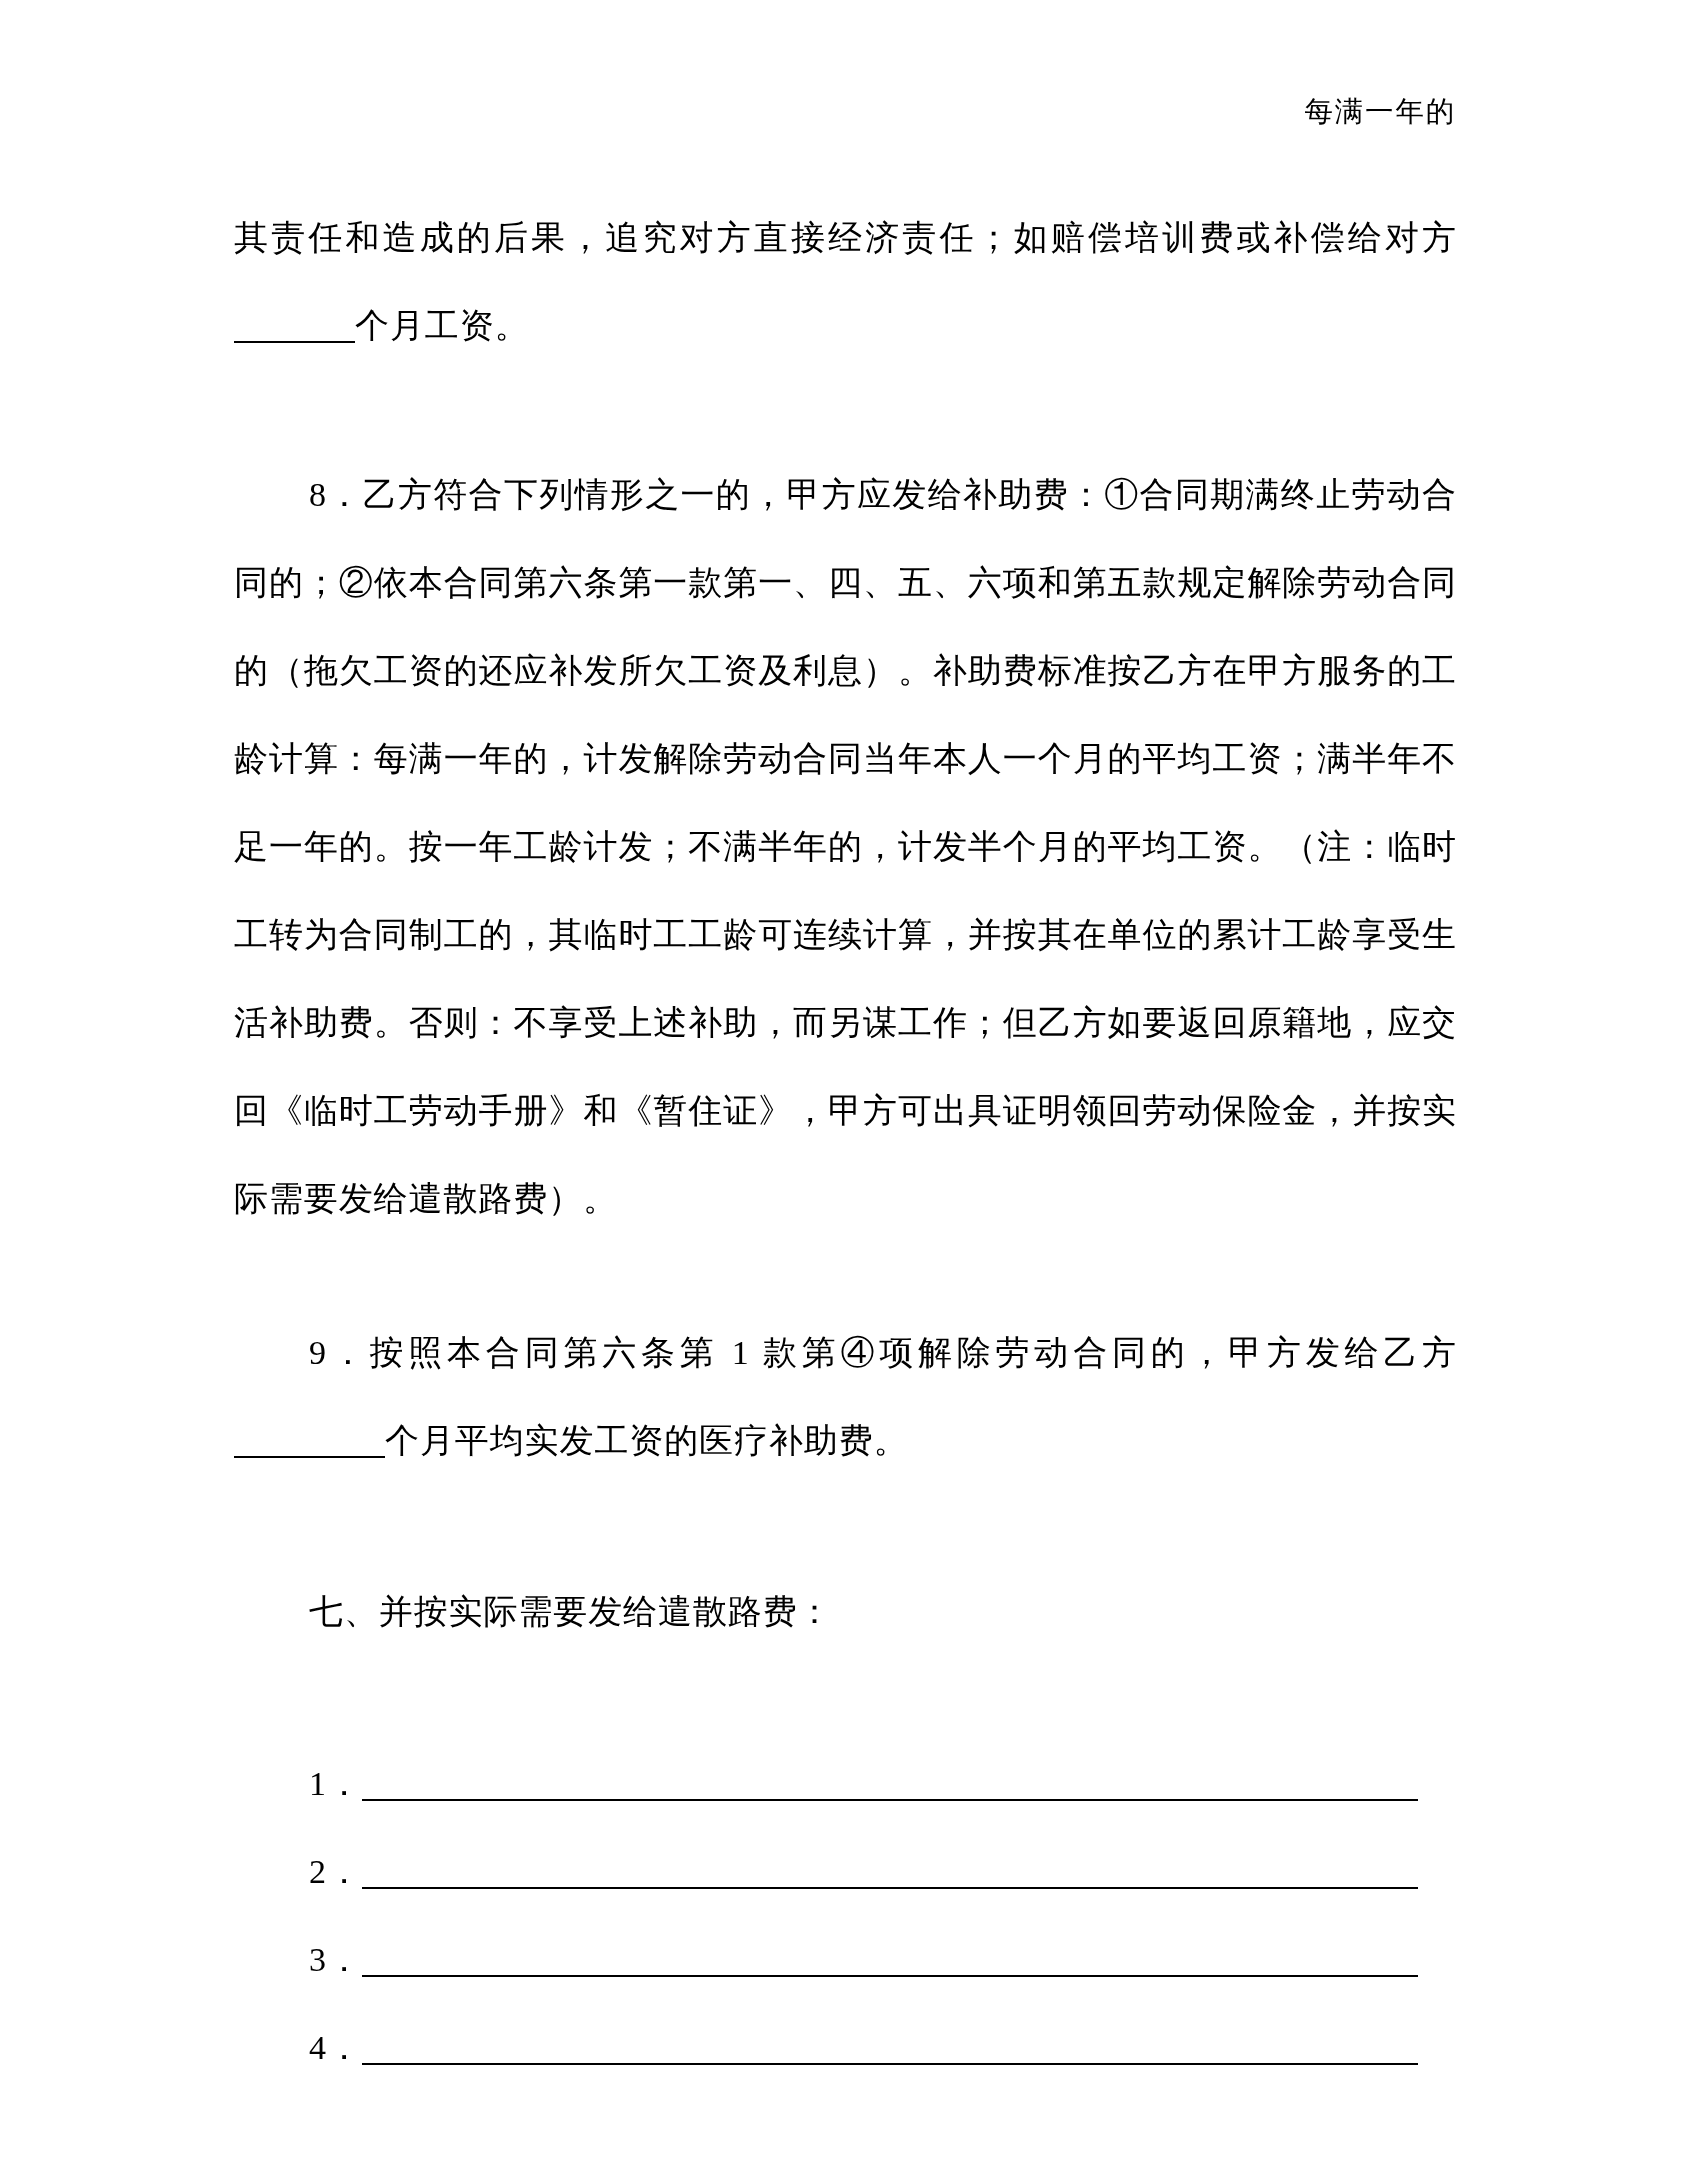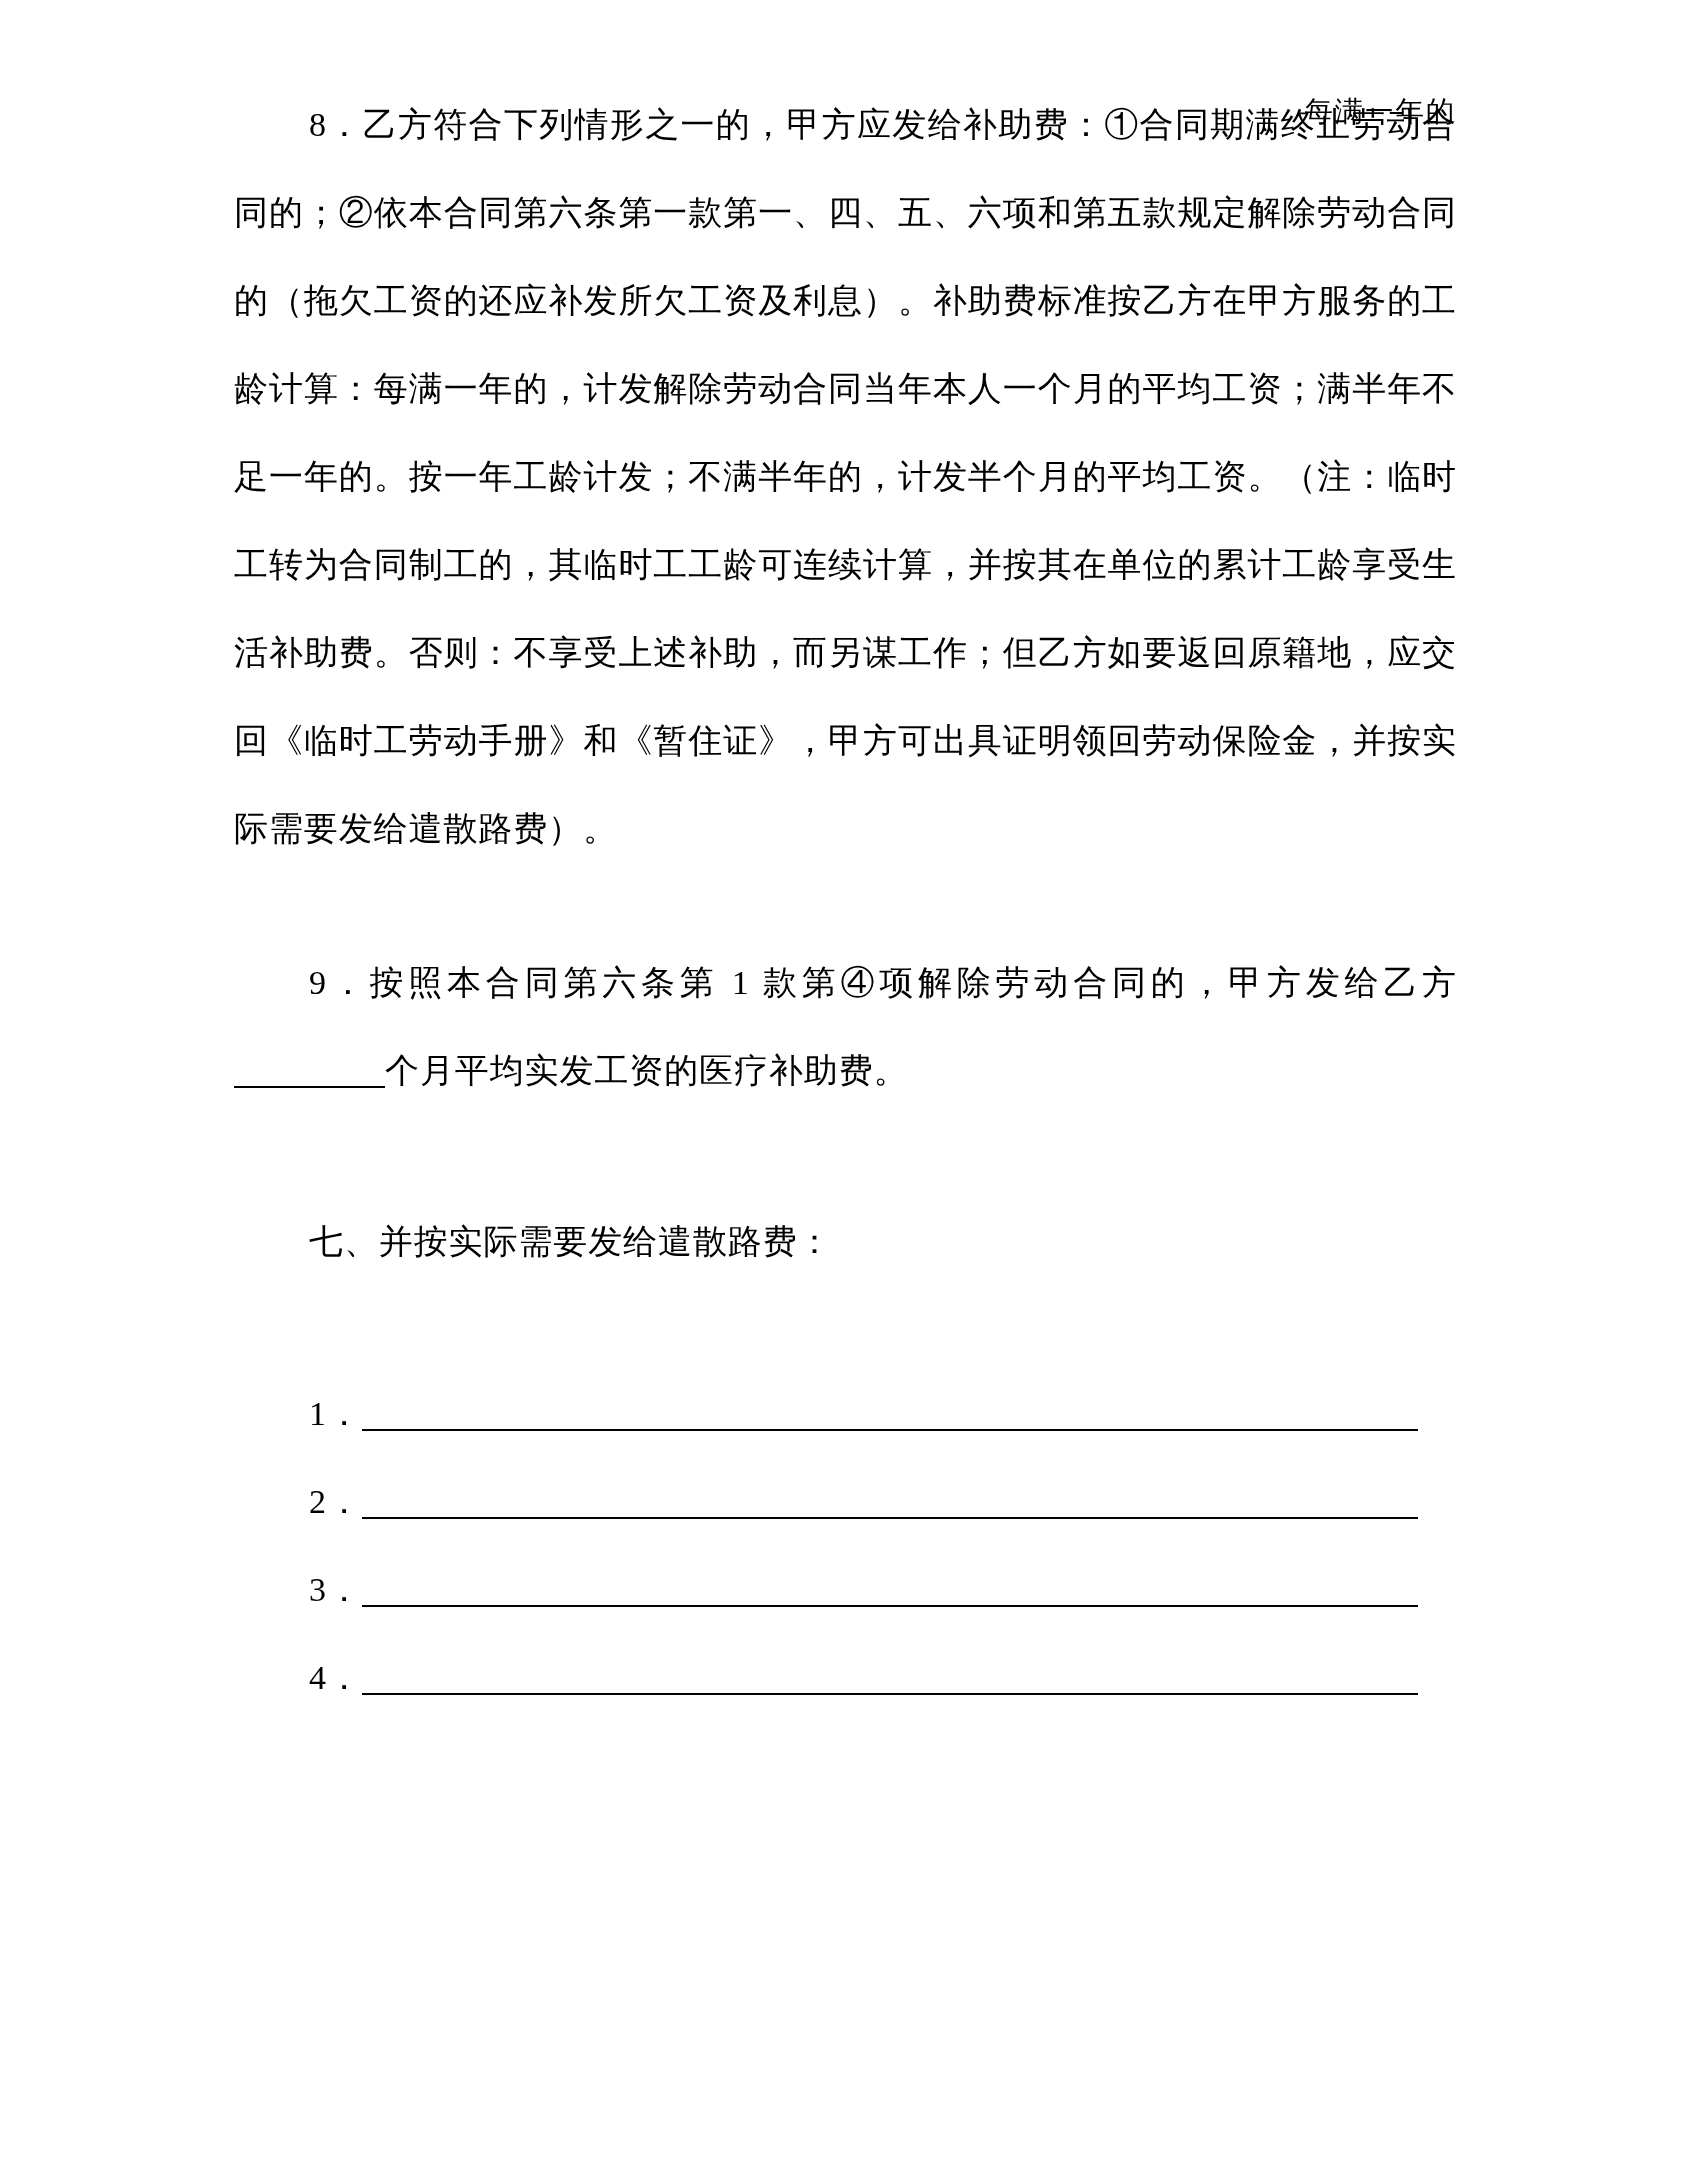--- a/index.html
+++ b/index.html
@@ -64,20 +64,21 @@
   }
 </style>
 </head>
 <body>
 
 <div class="page" data-name="document-page">
   <div class="header" data-name="page-header">
     <span data-name="watermark-brand-text">每满一年的</span>
   </div>
   <div class="doc-body" data-name="document-body">
+      <p class="para" data-name="paragraph-continuation"><span data-name="text-run">其责任和造成的后果，追究对方直接经济责任；如赔偿培训费或补偿给对方</span><span class="blank" data-name="fill-in-blank" style="width: 121px;"></span><span data-name="text-run">个月工资。</span></p>
       <p class="para indent" data-name="paragraph-clause-8"><span data-name="text-run">8．乙方符合下列情形之一的，甲方应发给补助费：①合同期满终止劳动合同的；②依本合同第六条第一款第一、四、五、六项和第五款规定解除劳动合同的（拖欠工资的还应补发所欠工资及利息）。补助费标准按乙方在甲方服务的工龄计算：每满一年的，计发解除劳动合同当年本人一个月的平均工资；满半年不足一年的。按一年工龄计发；不满半年的，计发半个月的平均工资。（注：临时工转为合同制工的，其临时工工龄可连续计算，并按其在单位的累计工龄享受生活补助费。否则：不享受上述补助，而另谋工作；但乙方如要返回原籍地，应交回《临时工劳动手册》和《暂住证》，甲方可出具证明领回劳动保险金，并按实际需要发给遣散路费）。</span></p>
       <p class="para indent" data-name="paragraph-clause-9"><span data-name="text-run">9．按照本合同第六条第 1 款第④项解除劳动合同的，甲方发给乙方</span><span class="blank" data-name="fill-in-blank" style="width: 151px;"></span><span data-name="text-run">个月平均实发工资的医疗补助费。</span></p>
       <p class="para indent" data-name="paragraph-section-heading"><span data-name="text-run">七、并按实际需要发给遣散路费：</span></p>
       <div data-name="other-items-list">
         <div class="list-row" data-name="list-item"><span class="num" data-name="list-item-number">1．</span><span class="fill-line" data-name="fill-in-line"></span></div>
         <div class="list-row" data-name="list-item"><span class="num" data-name="list-item-number">2．</span><span class="fill-line" data-name="fill-in-line"></span></div>
         <div class="list-row" data-name="list-item"><span class="num" data-name="list-item-number">3．</span><span class="fill-line" data-name="fill-in-line"></span></div>
         <div class="list-row" data-name="list-item"><span class="num" data-name="list-item-number">4．</span><span class="fill-line" data-name="fill-in-line"></span></div>
       </div>
     </div>

